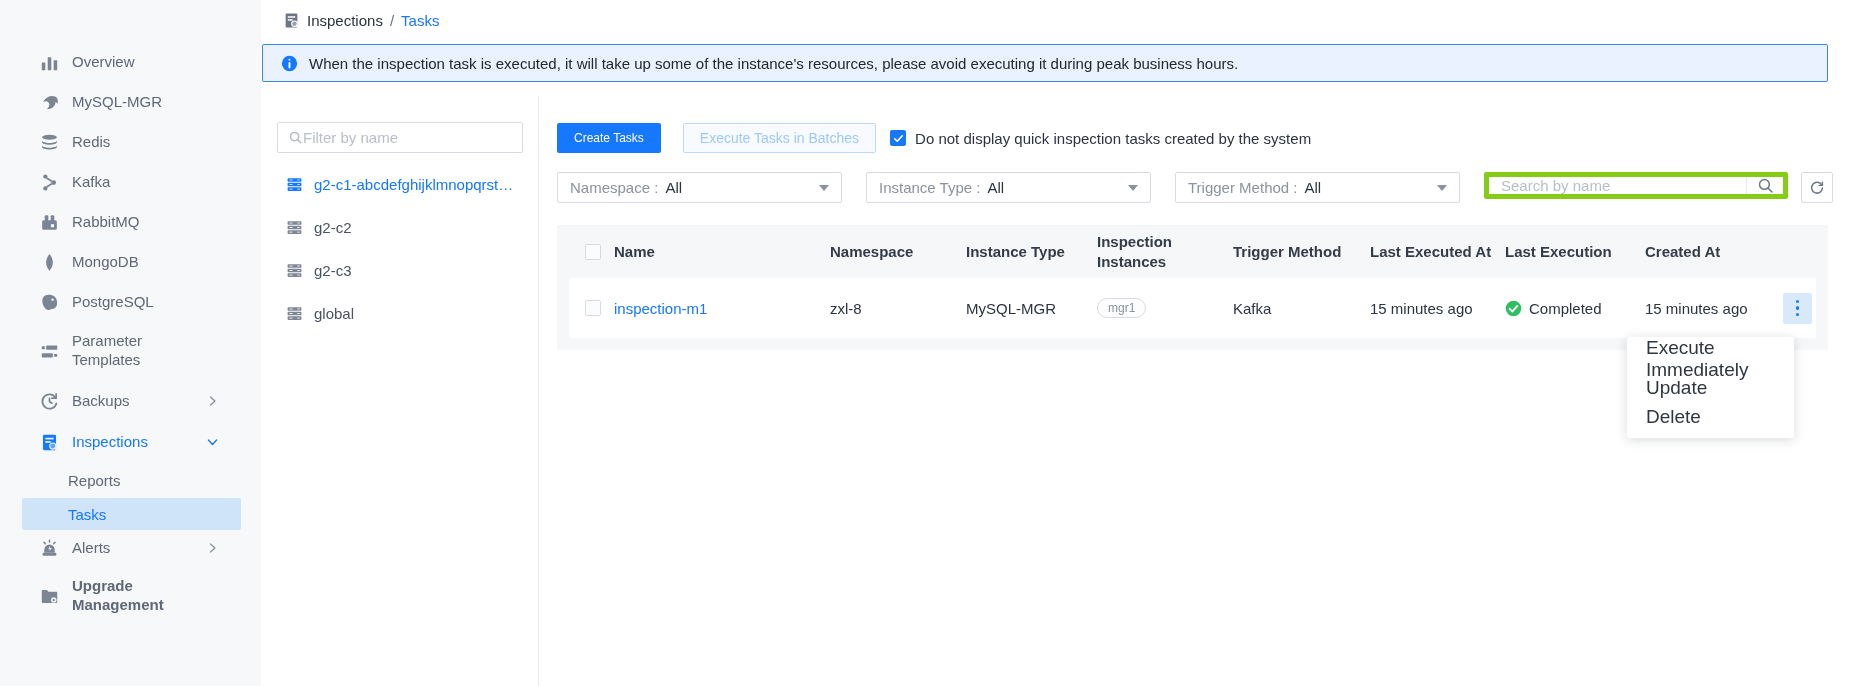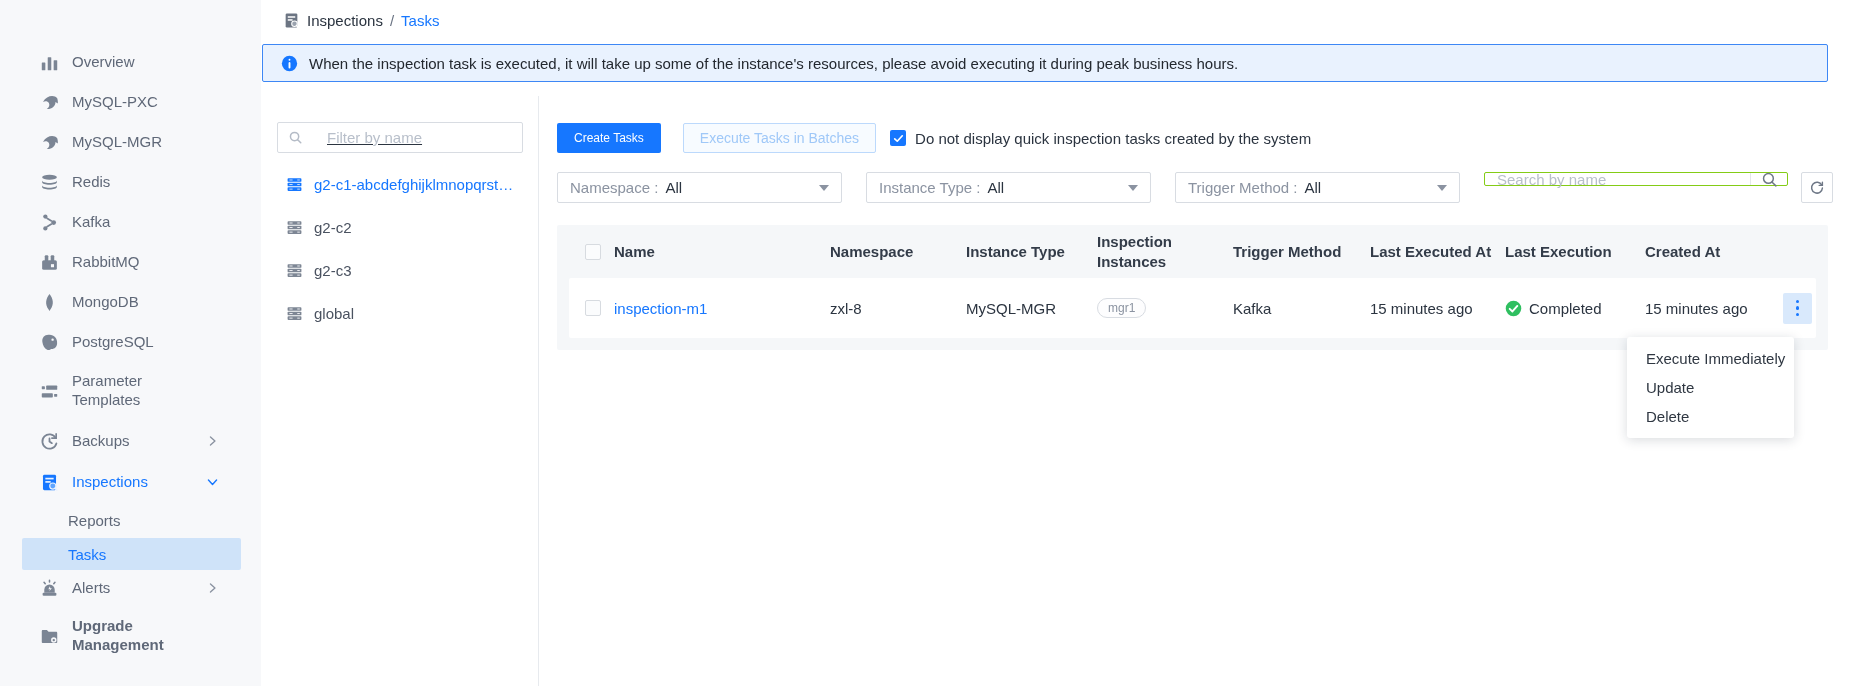--- a/index.html
+++ b/index.html
@@ -54,21 +54,21 @@
   }
   .banner .txt { color:#23282f; }
 
   
   .cluster-panel {
     position:absolute; left:262px; top:96px; width:277px; height:590px;
     background:#fff; border-right:1px solid #e7eaee; padding:26px 15px 0 15px;
   }
   .filter-box {
     height:31px; border:1px solid #d8dce2; border-radius:2px; background:#fff;
-    display:flex; align-items:center; padding:0 10px; gap:24px;text-decoration:underline;
+    display:flex; align-items:center; padding:0 10px; gap:0;
   }
   .filter-box input {
     border:none; outline:none; flex:1; font:inherit; color:#4a5260; background:transparent; min-width:0;
   }
   .filter-box input::placeholder { color:#b8bfca; }
   .cluster-list { margin-top:10px; }
   .cluster-item {
     display:flex; align-items:center; gap:11px; height:43px; padding:0 4px 0 9px;
     color:#4a5260; cursor:pointer;
   }
@@ -97,21 +97,21 @@
 
   .filter-row { position:absolute; left:0; top:76px; display:flex; }
   .select {
     width:285px; height:31px; border:1px solid #d8dce2; border-radius:2px; background:#fff;
     display:flex; align-items:center; padding:0 12px; margin-right:24px; cursor:pointer;
   }
   .select .s-label { color:#8b93a1; }
   .select .s-value { color:#2b3440; margin-left:7px; flex:1; }
   .caret { width:0; height:0; border:5px solid transparent; border-top:6px solid #8b93a1; margin-top:5px; }
   .search-box {
-    width:304px; height:14px; border:1px solid #84cc16; border-radius:2px; background:#fff;
+    width:304px; height:27px; border:5px solid #84cc16; border-radius:2px; background:#fff;
     display:flex; align-items:center; margin-right:13px;
   }
   .search-box input {
     flex:1; border:none; outline:none; font:inherit; color:#4a5260; padding:0 12px; min-width:0; background:transparent;
   }
   .search-box input::placeholder { color:#b8bfca; }
   .search-btn {
     width:37px; align-self:stretch; display:flex; align-items:center; justify-content:center;
     border-left:1px solid #e4e7eb; cursor:pointer;
   }
@@ -145,21 +145,21 @@
     justify-self:end; width:29px; height:31px; background:#d9e9fc; border-radius:2px;
     display:flex; flex-direction:column; align-items:center; justify-content:center; gap:3px; cursor:pointer;
   }
   .kebab i { width:3.5px; height:3.5px; border-radius:50%; background:#1677ff; }
 
   
   .ctx-menu {
     position:absolute; left:1627px; top:337px; width:167px; background:#fff;
     border-radius:3px; box-shadow:0 2px 12px rgba(20,30,50,.16); padding:7px 0; z-index:5;
   }
-  .ctx-item { height:29px; display:flex; align-items:center; padding-left:19px; font-size:15px; color:#2f3742; cursor:pointer; }
+  .ctx-item { height:29px; display:flex; align-items:center; padding-left:19px; font-size:19px; color:#2f3742; cursor:pointer; }
 </style>
 </head>
 <body>
 
 <div class="edge-line"></div>
 <div class="edge-dark"></div>
 <div class="edge-orange"></div>
 
 <nav class="sidebar">
 
@@ -167,28 +167,20 @@
     <span class="ic">
       <svg width="19" height="19" viewBox="0 0 16 16" fill="#7b8594">
           <rect x="1.5" y="8" width="3" height="6.5" rx="0.5"></rect>
           <rect x="6.5" y="3.5" width="3" height="11" rx="0.5"></rect>
           <rect x="11.5" y="6" width="3" height="8.5" rx="0.5"></rect>
         </svg>
     </span>
     <span class="lbl">Overview</span>
   </div>
 
-  <div class="side-item">
-    <span class="ic">
-      <svg width="19" height="19" viewBox="0 0 16 16" fill="#7b8594">
-          <path d="M14.5 4.5C12 1 5.5 2 2.5 7.5c2-1 4-0.8 5 1 0.9 1.8 0.2 3.8-1.8 5 4 0.3 7.5-2.5 7.3-6l2 1.3c0.2-1.8-0.2-3.3-0.5-4.3z"></path>
-        </svg>
-    </span>
-    <span class="lbl">MySQL-PXC</span>
-  </div>
 
   <div class="side-item">
     <span class="ic">
       <svg width="19" height="19" viewBox="0 0 16 16" fill="#7b8594">
           <path d="M14.5 4.5C12 1 5.5 2 2.5 7.5c2-1 4-0.8 5 1 0.9 1.8 0.2 3.8-1.8 5 4 0.3 7.5-2.5 7.3-6l2 1.3c0.2-1.8-0.2-3.3-0.5-4.3z"></path>
         </svg>
     </span>
     <span class="lbl">MySQL-MGR</span>
   </div>
 

